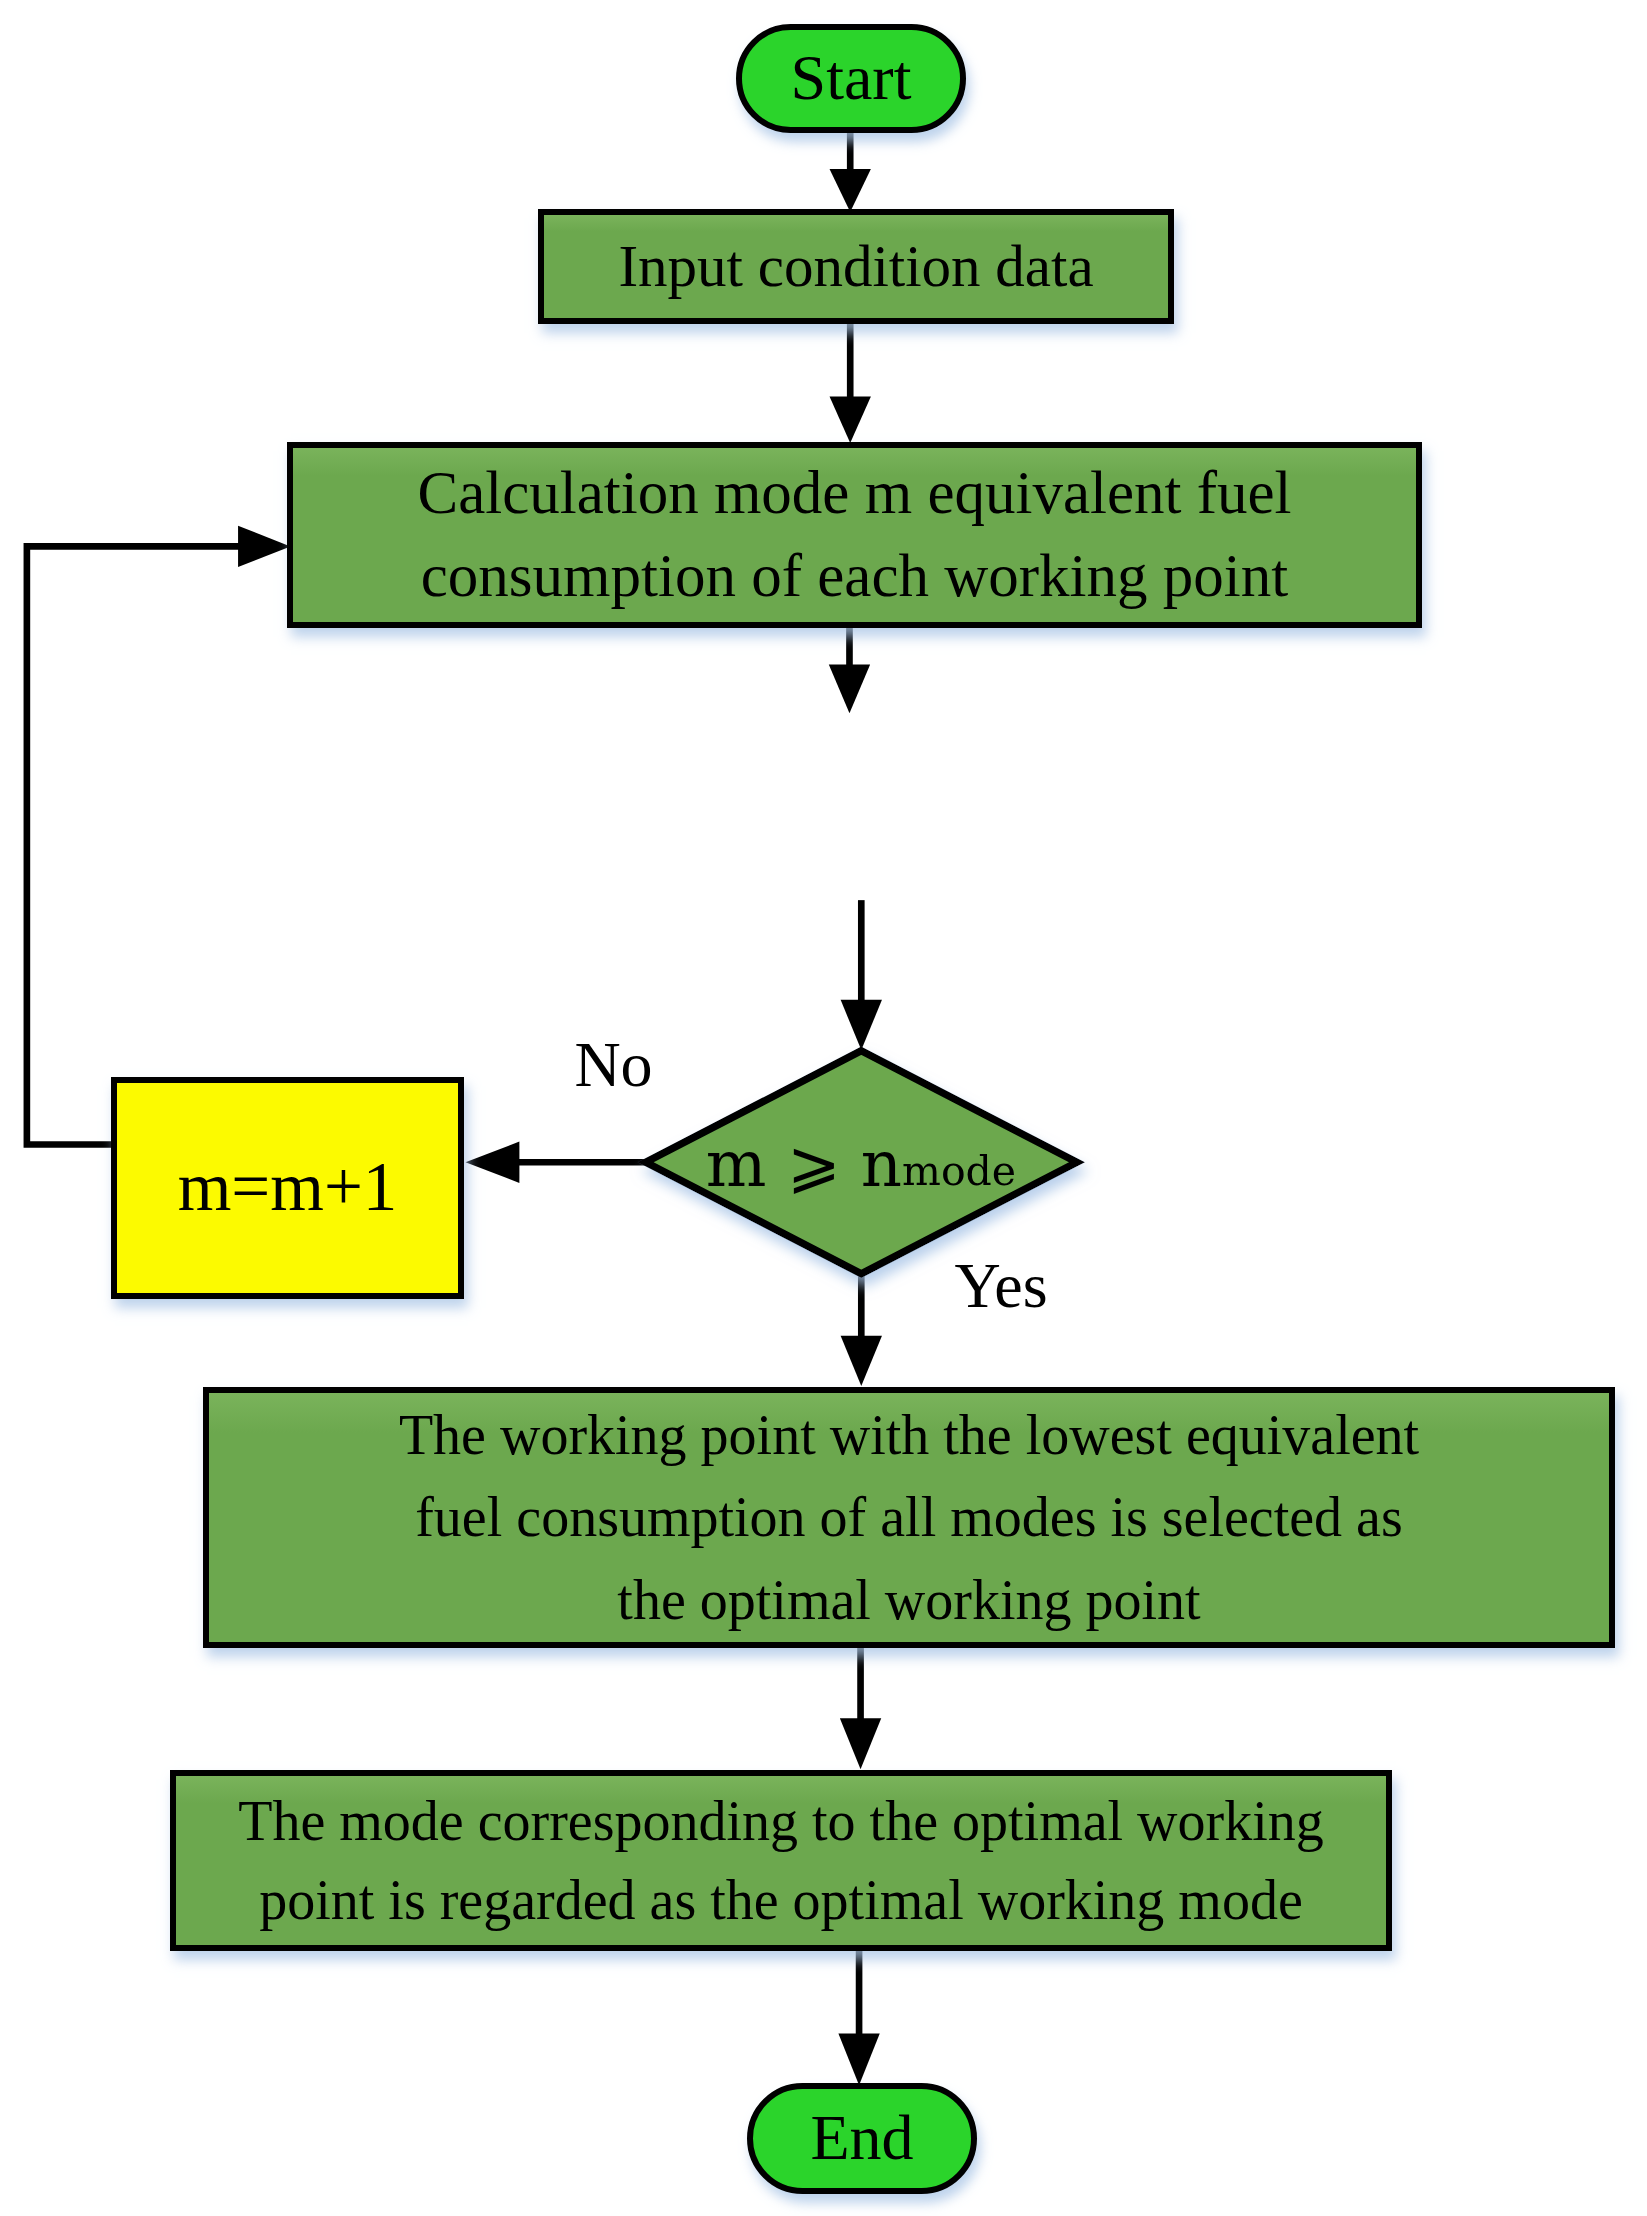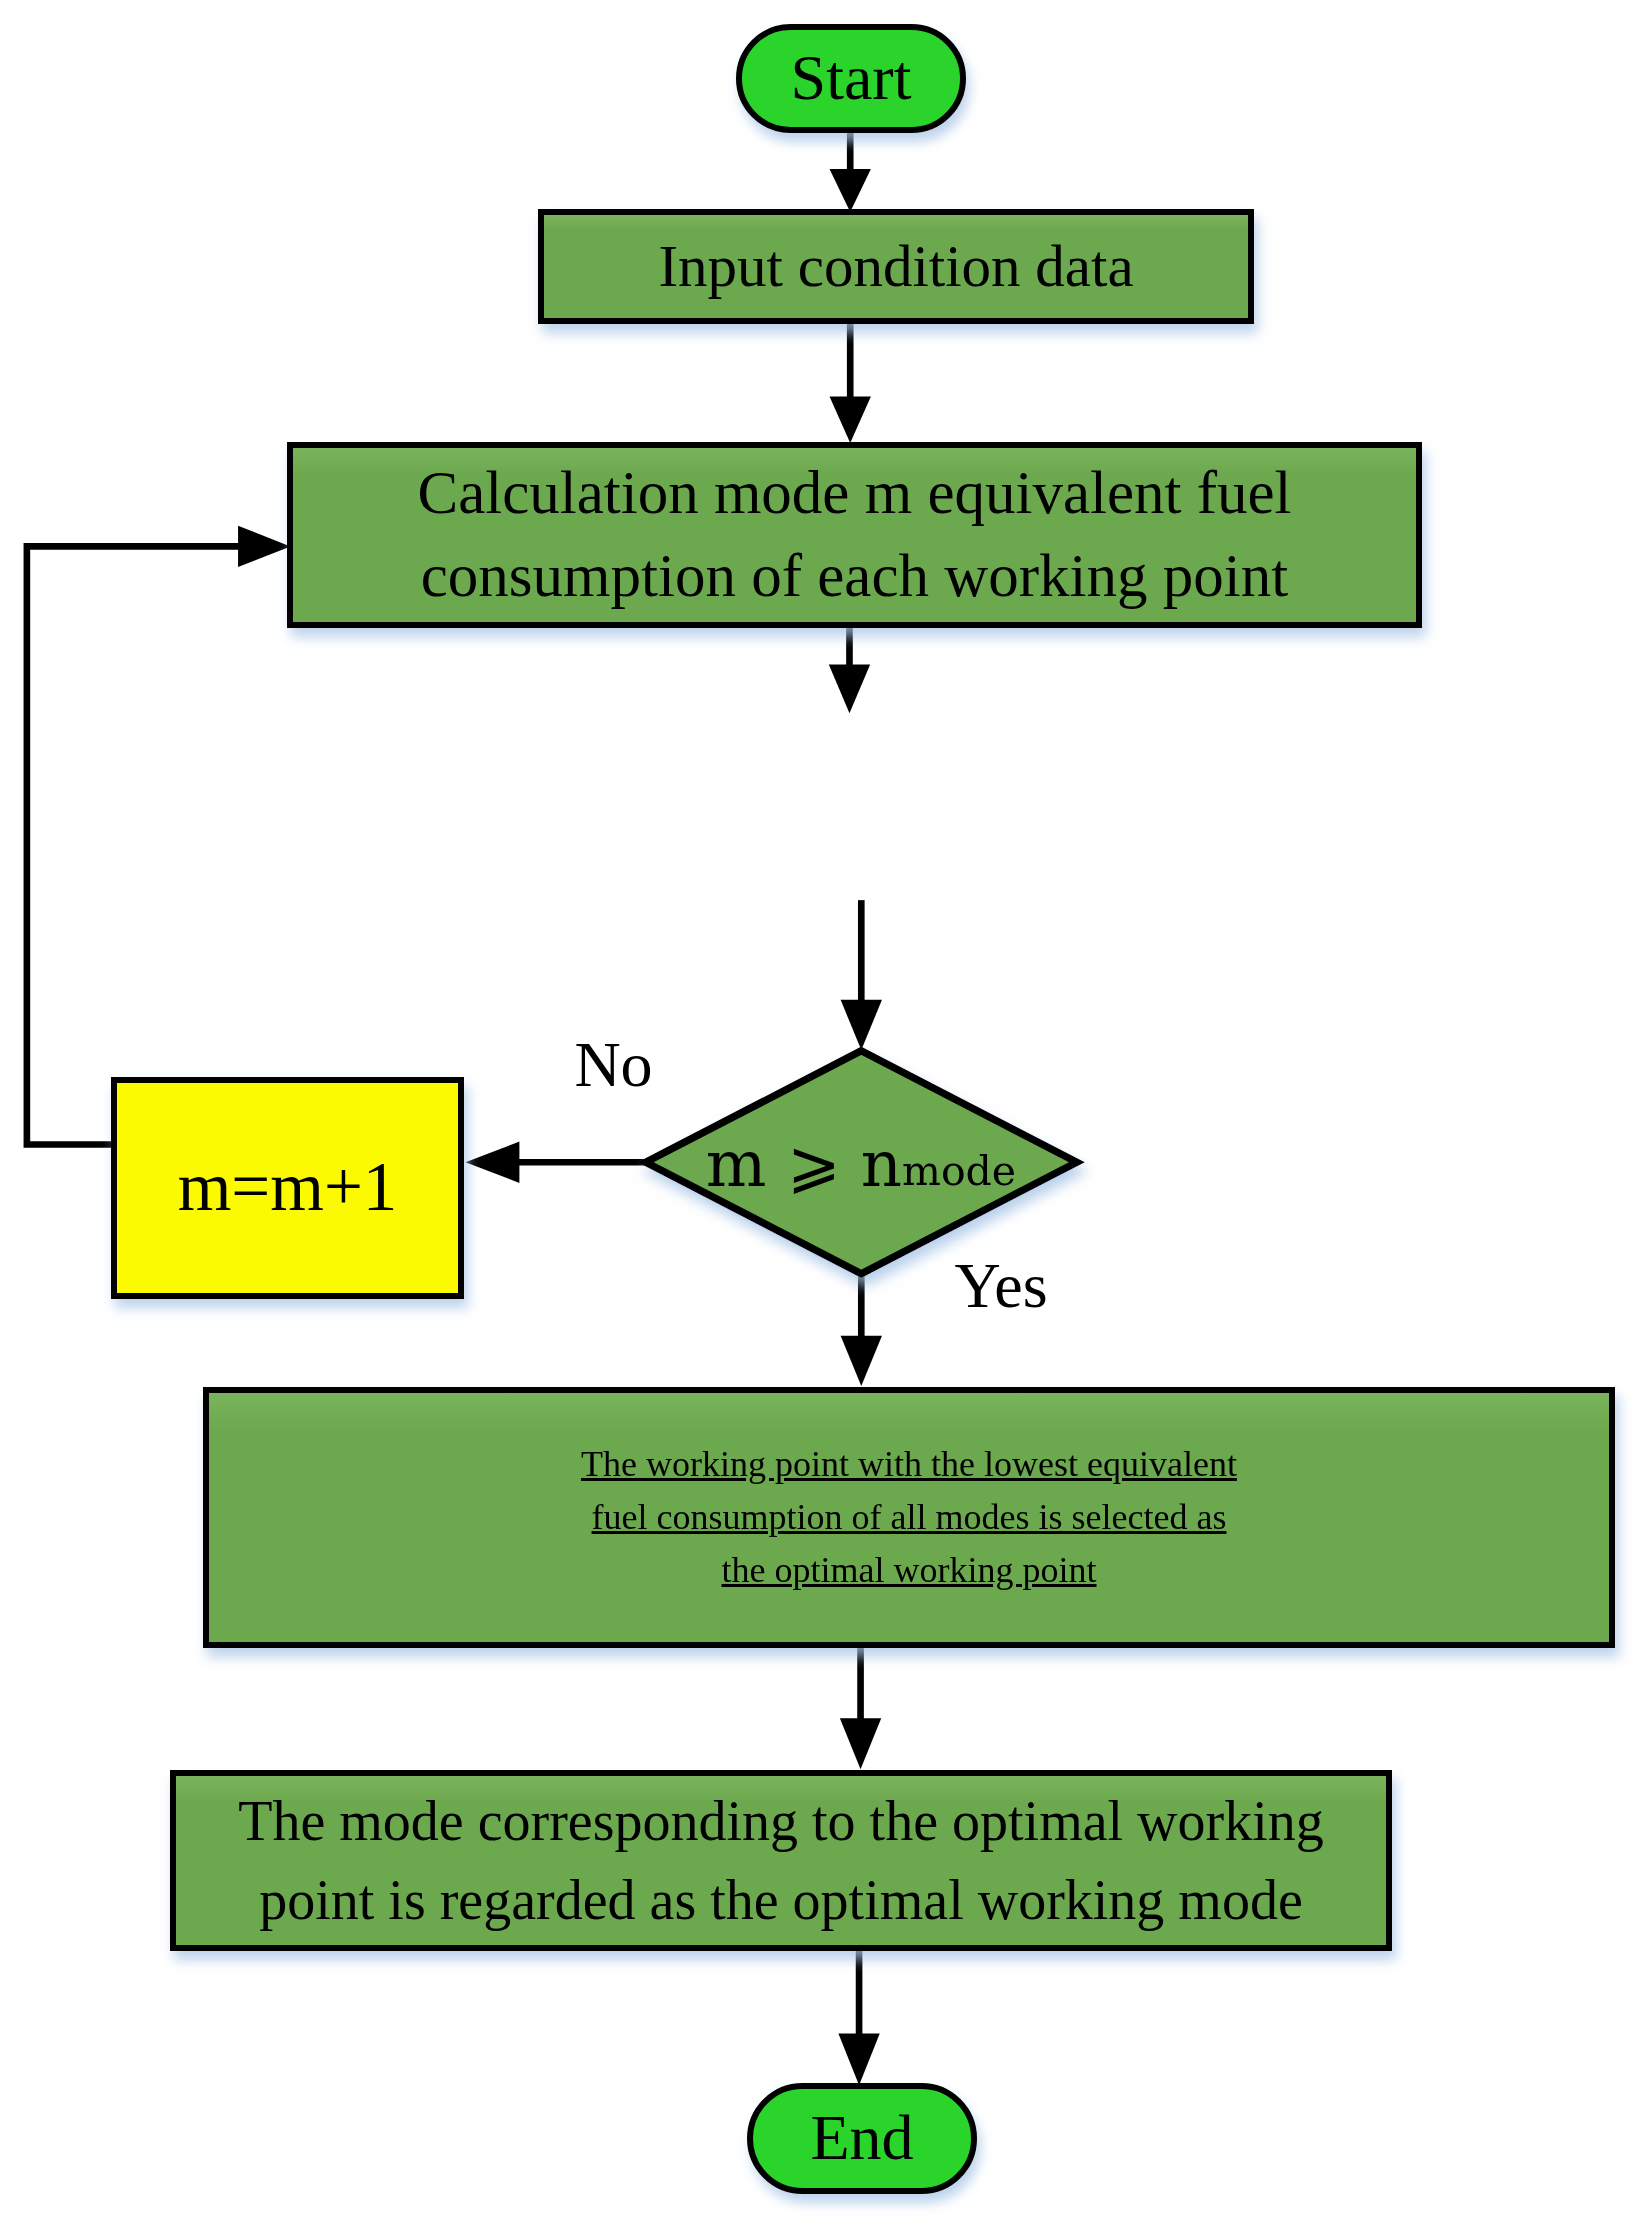--- a/index.html
+++ b/index.html
@@ -68,21 +68,21 @@
     vertical-align:sub;
     transform:translateY(7.4px);
     display:inline-block;
   }
   #n-start .label{font-size:64px;}
   #n-end .label{font-size:64px;}
   #n-input .label{font-size:59px;}
   #n-calc .label{font-size:61px;line-height:1.36;}
   #n-select .label{font-size:61px;line-height:1.42;}
   #n-inc .label{font-size:69px;}
-  #n-box1 .label{font-size:36px;line-height:1.47;text-decoration:underline;}
+  #n-box1 .label{font-size:56px;line-height:1.47;}
   #n-box2 .label{font-size:56px;line-height:1.40;}
 </style>
 </head>
 <body>
 
 <div class="canvas">
 
   <svg class="wires" width="1648" height="2216" viewBox="0 0 2231 3001">
     <defs>
       <filter id="ds" x="-20%" y="-20%" width="140%" height="160%">
@@ -117,21 +117,21 @@
     <line class="wire" x1="1163" y1="2640" x2="1163" y2="2757"></line>
     <polygon class="head" points="1135,2754 1191,2754 1163,2824"></polygon>
 
     <polygon class="diamond" points="1166,1423 1458,1574 1166,1725 874,1574" filter="url(#ds)"></polygon>
   </svg>
 
   <div class="node terminal" id="n-start" style="left:736px;top:24.4px;width:230px;height:109px;">
     <span class="label">Start</span>
   </div>
 
-  <div class="node process" id="n-input" style="left:538px;top:209px;width:716px;height:115px;">
+  <div class="node process" id="n-input" style="left:538px;top:209px;width:636px;height:115px;">
     <span class="label">Input condition data</span>
   </div>
 
   <div class="node process" id="n-calc" style="left:287px;top:442px;width:1135px;height:186px;">
     <span class="label">Calculation mode m equivalent fuel
 consumption of each working point</span>
   </div>
 
 
   <div class="decision-label" style="left:669px;top:1112px;width:384px;height:103px;">

